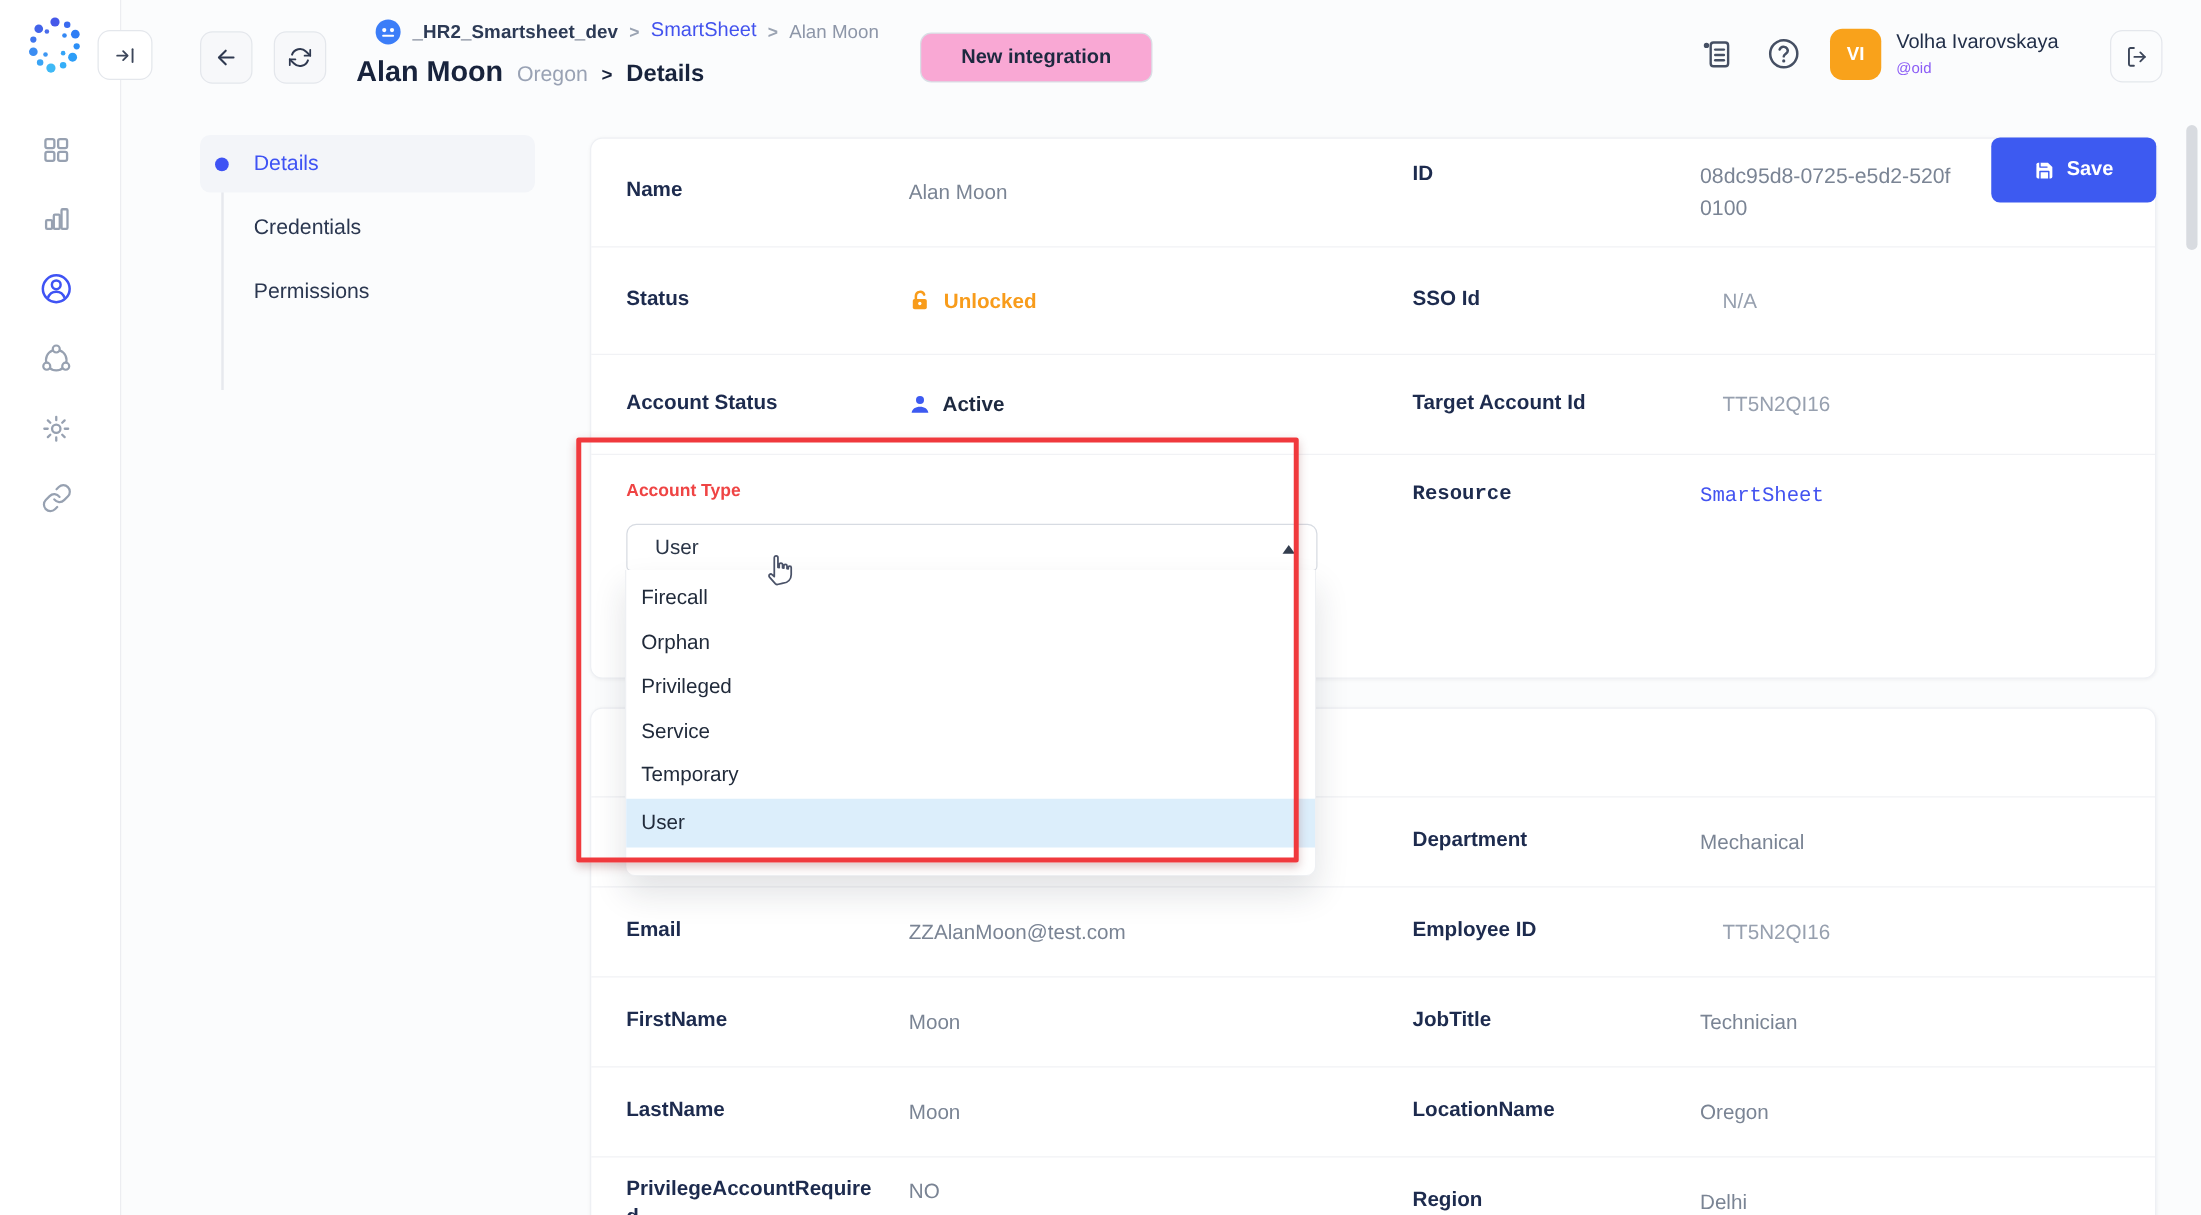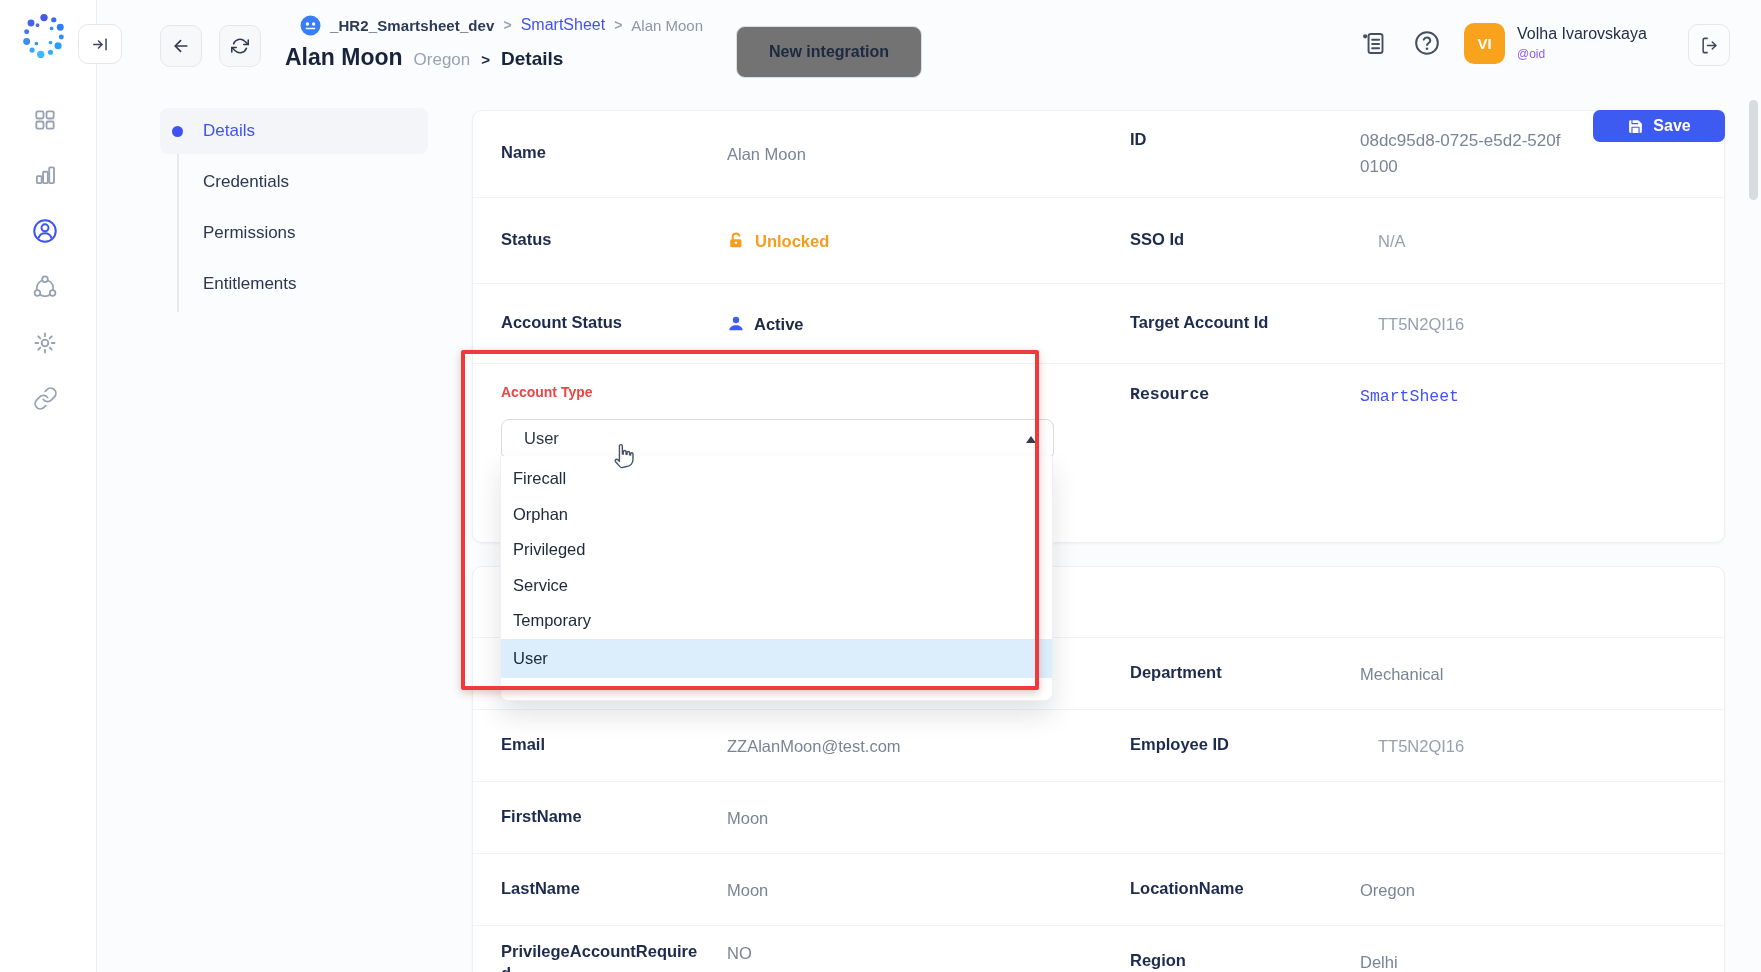--- a/index.html
+++ b/index.html
@@ -22,21 +22,21 @@
   .crumb-root { color:#2c3a55; font-weight:600; letter-spacing:.1px; }
   .crumb-sep { color:#9aa3b2; font-size:14px; font-weight:600; }
   .crumb-resource { color:#4252ee; font-weight:500; font-size:16px; cursor:pointer; }
   .crumb-leaf { color:#8d96a8; }
   .title-row { position:absolute; left:285px; top:44px; display:flex; align-items:baseline; gap:11px; }
   .title-name { font-size:23px; font-weight:700; color:#18233c; }
   .title-context { font-size:17px; color:#99a2b4; }
   .title-sep { font-size:15px; font-weight:700; color:#18233c; }
   .title-section { font-size:19px; font-weight:700; color:#18233c; }
 
-  .new-integration { position:absolute; left:736px; top:26px; width:186px; height:52px; background:#737373; border:1px solid #d9dee5; border-radius:9px; font-size:16px; font-weight:600; color:#1d2940; font-family:inherit; cursor:pointer; }
+  .new-integration { position:absolute; left:736px; top:26px; width:186px; height:40px; background:#f9a8d4; border:1px solid #d9dee5; border-radius:9px; font-size:16px; font-weight:600; color:#1d2940; font-family:inherit; cursor:pointer; }
 
   .top-icon { position:absolute; width:30px; height:30px; display:flex; align-items:center; justify-content:center; cursor:pointer; }
   .doc-icon-wrap { left:1358px; top:28px; }
   .help-icon-wrap { left:1412px; top:28px; }
   .avatar { position:absolute; left:1464px; top:23px; width:41px; height:41px; border-radius:10px; background:#f9a21b; color:#ffffff; font-size:15px; font-weight:700; display:flex; align-items:center; justify-content:center; }
   .user-name { position:absolute; left:1517px; top:25px; font-size:16px; color:#222f49; font-weight:500; white-space:nowrap; }
   .user-handle { position:absolute; left:1517px; top:47px; font-size:12px; color:#8b5cf6; }
   .logout-btn { left:1688px; top:24px; background:#fbfcfd; }
 
   
@@ -70,21 +70,21 @@
   .acct-type-row { height:180px; }
   .acct-type-label { position:absolute; left:28px; top:20px; font-size:14px; font-weight:600; color:#ef4444; }
   .select-box { position:absolute; left:28px; top:55px; width:553px; height:38px; background:#ffffff; border:1px solid #d7dbe2; border-radius:8px 8px 4px 4px; display:flex; align-items:center; padding-left:22px; font-size:16.5px; color:#2a3547; cursor:pointer; z-index:4; }
   .select-caret { position:absolute; right:17px; top:16px; width:0; height:0; border-left:5.5px solid transparent; border-right:5.5px solid transparent; border-bottom:7px solid #333d4e; }
 
   .dropdown { position:absolute; left:500px; top:456px; width:553px; background:#ffffff; border:1px solid #eef0f3; border-top:none; border-radius:0 0 8px 8px; box-shadow:0 14px 26px rgba(31,41,55,.13); z-index:5; padding:5px 0 22px 0; }
   .opt { height:35.5px; display:flex; align-items:center; padding-left:12px; font-size:16.5px; color:#212b3b; cursor:pointer; }
   .opt.highlight { background:#dceefb; height:39px; }
 
   
-  .save-btn { position:absolute; left:1593px; top:110px; width:132px; height:32px; background:#3d5af1; border:none; border-radius:7px; color:#ffffff; font-size:16px; font-weight:600; font-family:inherit; display:flex; align-items:center; justify-content:center; gap:9px; cursor:pointer; z-index:3; }
+  .save-btn { position:absolute; left:1593px; top:110px; width:132px; height:52px; background:#3d5af1; border:none; border-radius:7px; color:#ffffff; font-size:16px; font-weight:600; font-family:inherit; display:flex; align-items:center; justify-content:center; gap:9px; cursor:pointer; z-index:3; }
 
   
   .red-box { position:absolute; left:461px; top:350px; width:578px; height:340px; border:4px solid #f0393d; border-radius:2px; box-shadow:0 3px 8px rgba(120,30,30,.25); z-index:6; pointer-events:none; }
 
   
   .cursor { position:absolute; left:612px; top:440px; z-index:7; pointer-events:none; }
 
   
   .scrollbar-thumb { position:absolute; right:3px; top:100px; width:9px; height:100px; background:#d8dbe0; border-radius:5px; z-index:8; cursor:pointer; }
 
@@ -239,23 +239,20 @@
     <div class="nav-item active">
       <span class="nav-dot"></span>
       <span>Details</span>
     </div>
     <div class="nav-item">
       <span>Credentials</span>
     </div>
     <div class="nav-item">
       <span>Permissions</span>
     </div>
-    <div class="nav-item">
-      <span>Entitlements</span>
-    </div>
   </div>
 
   <div class="card" id="card1">
     <div class="row divided" style="height:87px">
       <div class="pair pair-left">
         <div class="flabel">Name</div>
         <div class="fvalue">Alan Moon</div>
       </div>
       <div class="pair pair-right">
         <div class="flabel">ID</div>
@@ -336,20 +333,24 @@
       <div class="pair pair-right">
         <div class="flabel">Employee ID</div>
         <div class="fvalue dim">TT5N2QI16</div>
       </div>
     </div>
     <div class="row divided" style="height:72px">
       <div class="pair pair-left">
         <div class="flabel">FirstName</div>
         <div class="fvalue">Moon</div>
       </div>
+      <div class="pair pair-right">
+        <div class="flabel">JobTitle</div>
+        <div class="fvalue">Technician</div>
+      </div>
     </div>
     <div class="row divided" style="height:72px">
       <div class="pair pair-left">
         <div class="flabel">LastName</div>
         <div class="fvalue">Moon</div>
       </div>
       <div class="pair pair-right">
         <div class="flabel">LocationName</div>
         <div class="fvalue">Oregon</div>
       </div>

